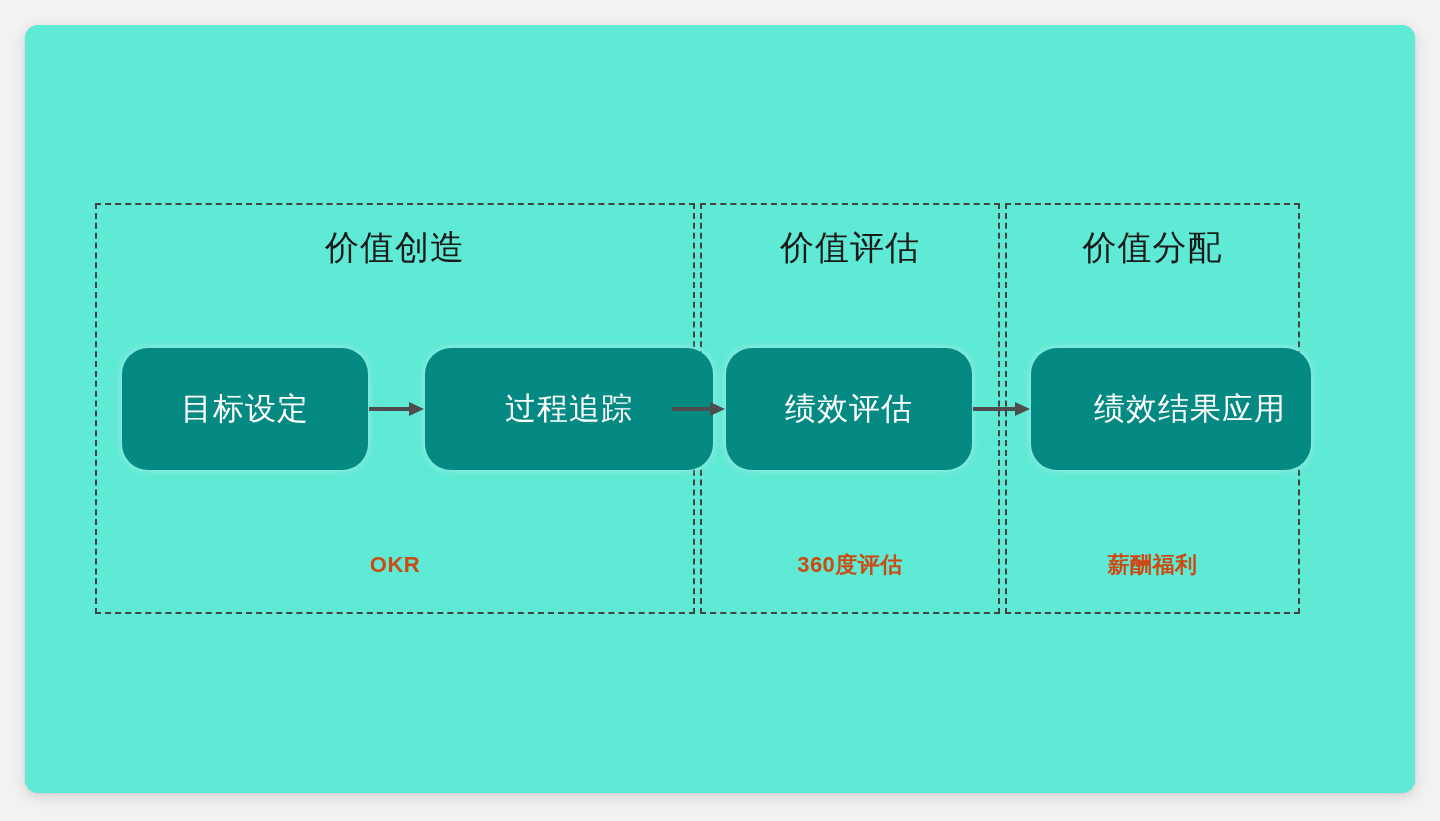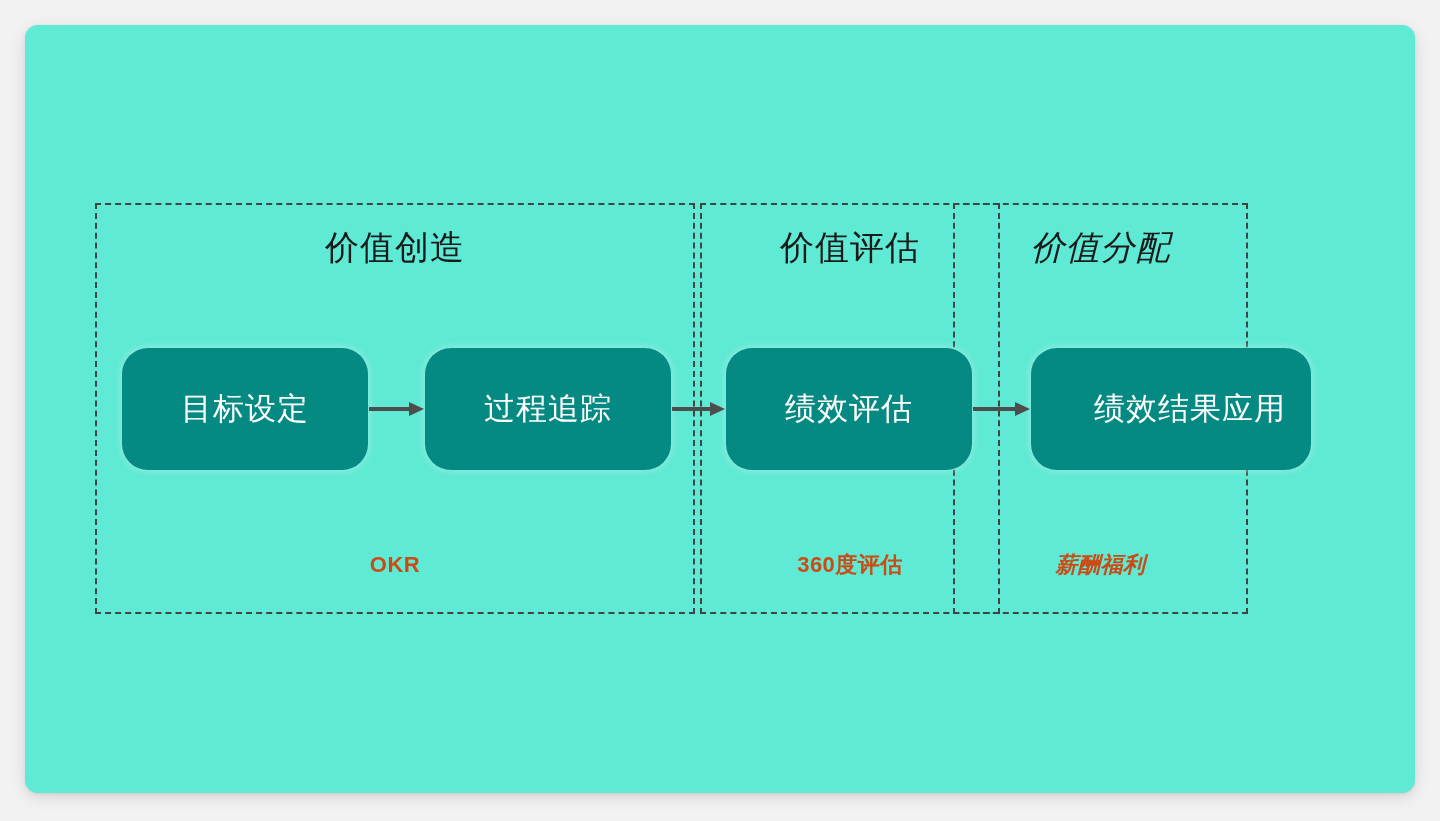--- a/index.html
+++ b/index.html
@@ -40,21 +40,21 @@
   .stage-panel {
     position: absolute;
     top: 0;
     height: 411px;
     box-sizing: border-box;
     border: 2px dashed #434343;
     background: transparent;
   }
   #stage-panel-0 { left: 0px;   width: 600px; }
   #stage-panel-1 { left: 605px; width: 300px; }
-  #stage-panel-2 { left: 858px; width: 295px; font-style: italic; }
+  #stage-panel-2 { left: 910px; width: 295px; }
 
   .stage-title {
     position: absolute;
     top: 21px;
     left: 0;
     width: 100%;
     text-align: center;
     font-size: 34px;
     line-height: 42px;
     color: #1a1a1a;
@@ -91,21 +91,21 @@
   }
   .step-label {
     color: #ffffff;
     font-size: 31px;
     line-height: 38px;
     letter-spacing: 1px;
     white-space: nowrap;
   }
 
   #step-box-0 { left: 27px;   width: 246px; }   
-  #step-box-1 { left: 330px;  width: 246px; justify-content: center; }   
+  #step-box-1 { left: 330px;  width: 288px; justify-content: center; }   
   #step-box-2 { left: 631px;  width: 246px; }   
   #step-box-3 { left: 936px;  width: 242px; padding-left: 38px; }   
 
   
   .arrow {
     position: absolute;
     top: 199px;          
     height: 14px;
   }
   .arrow .shaft {

